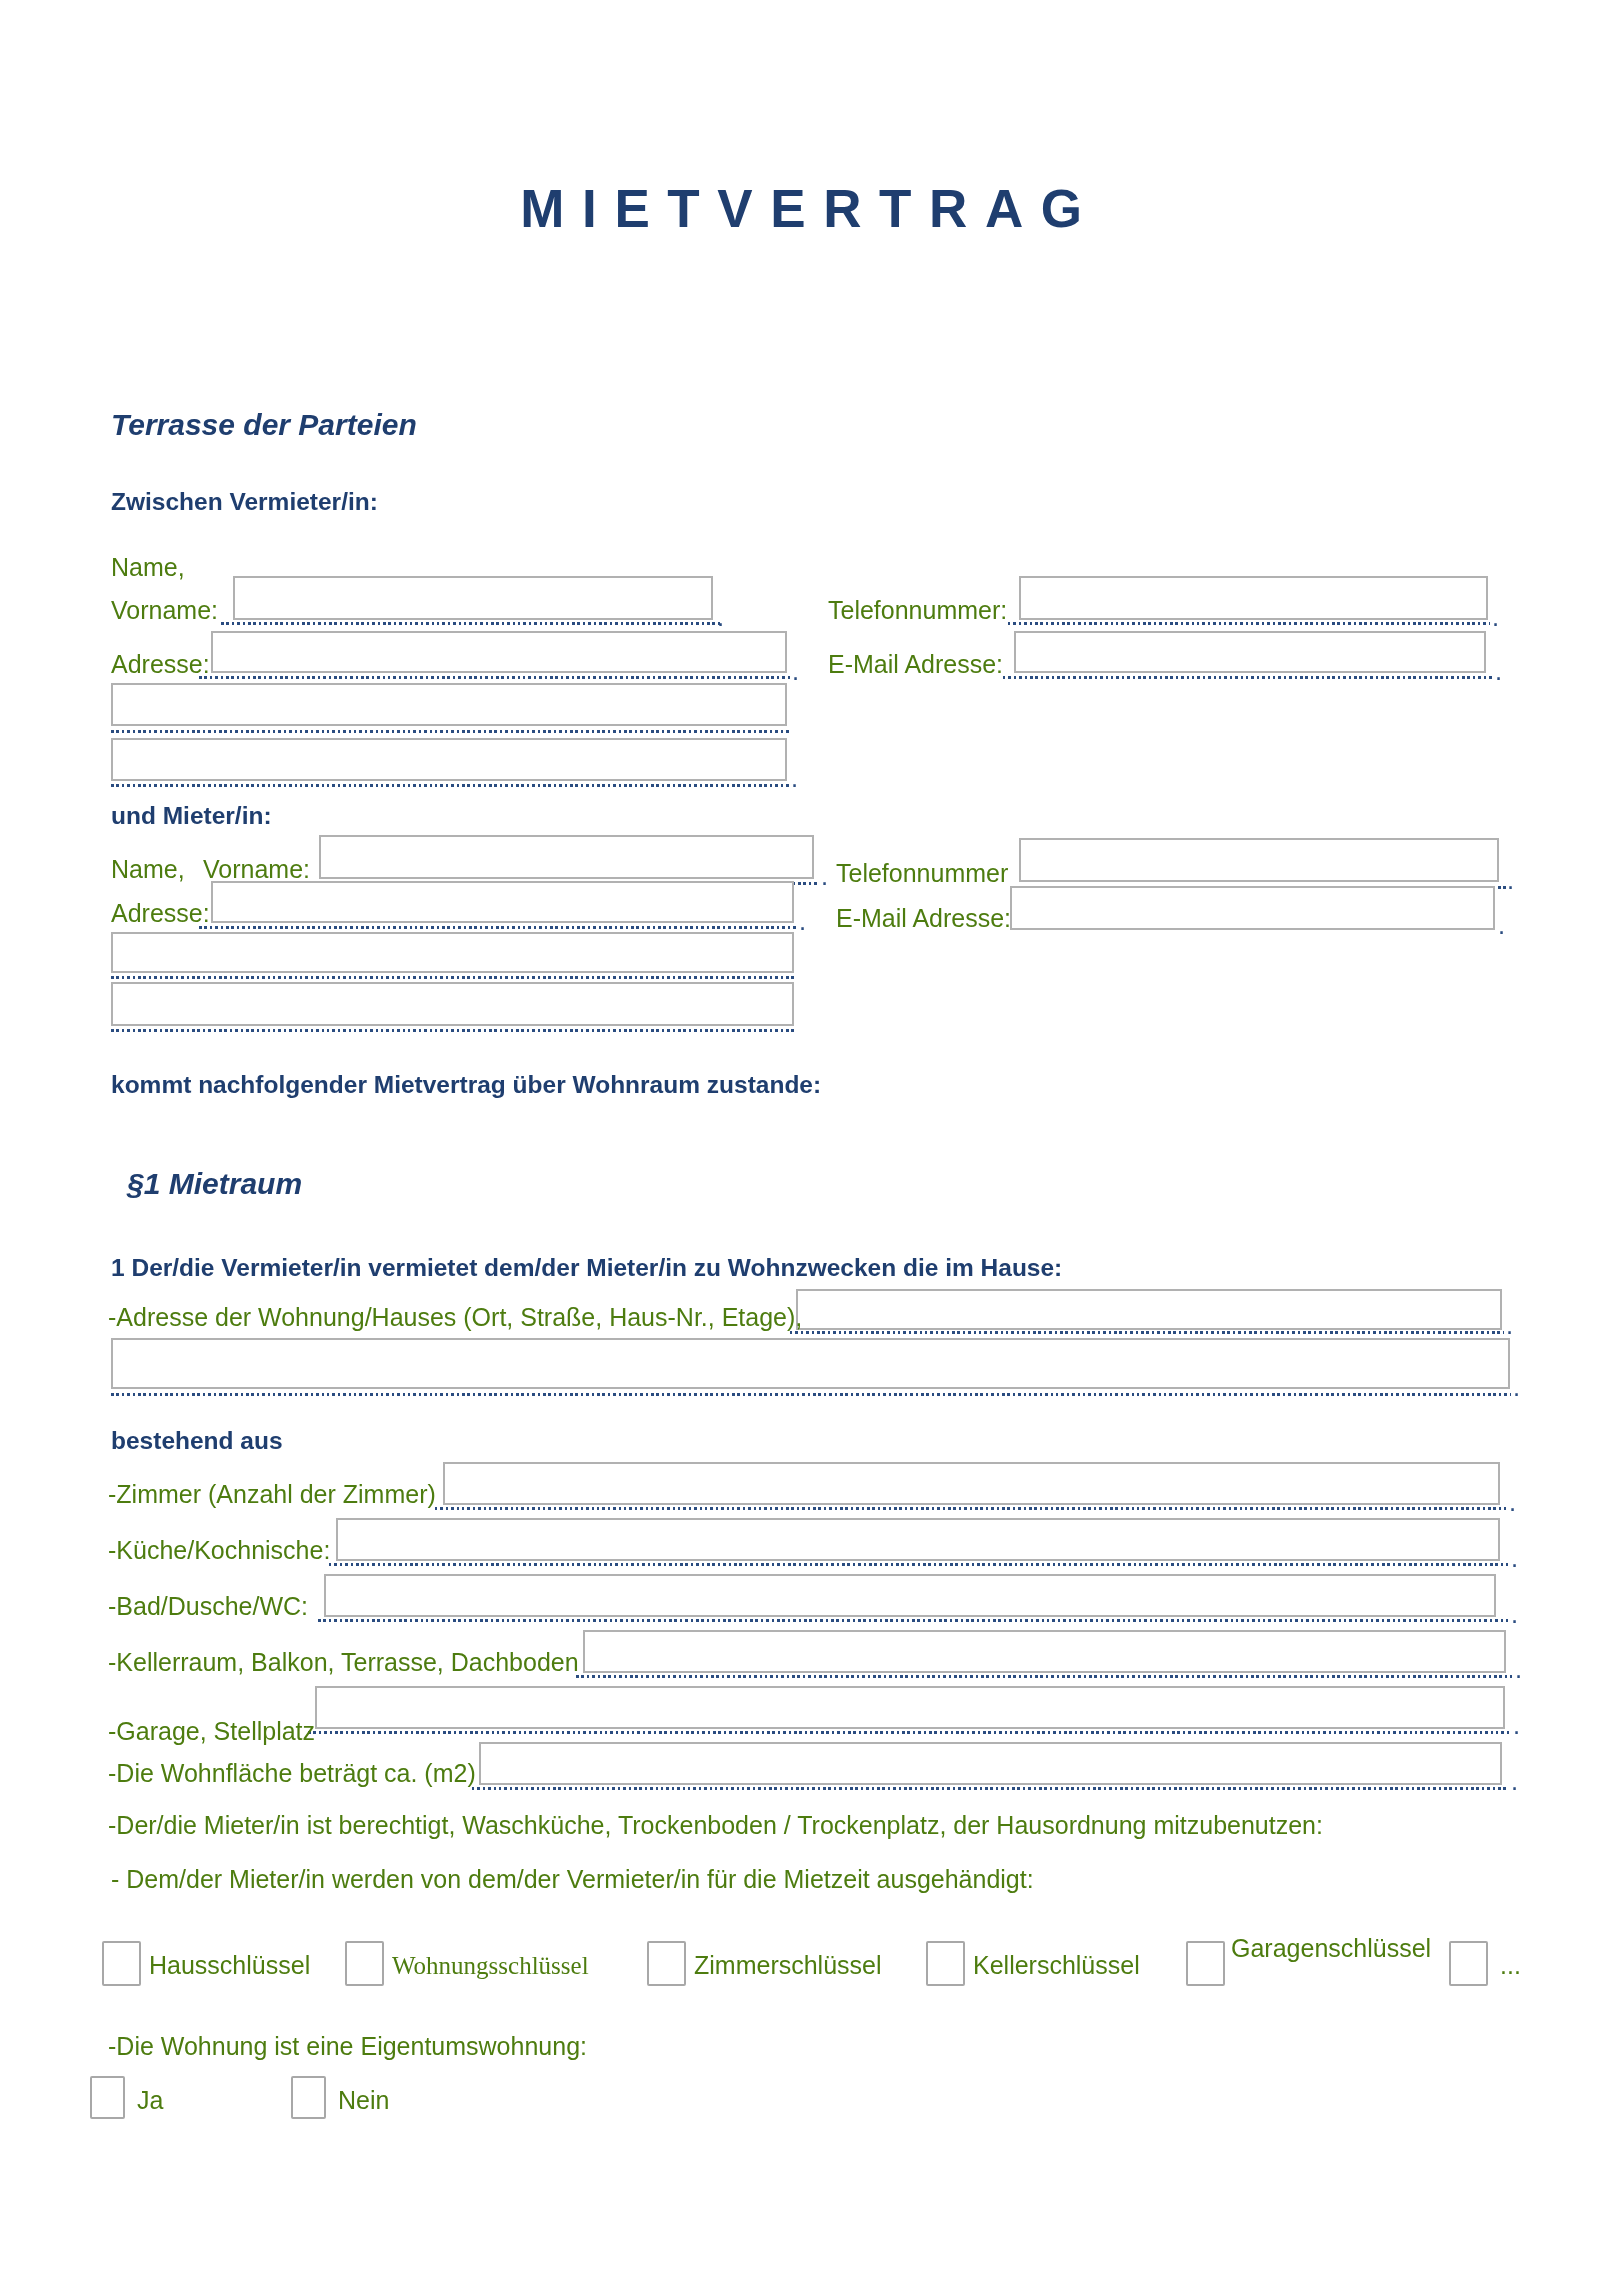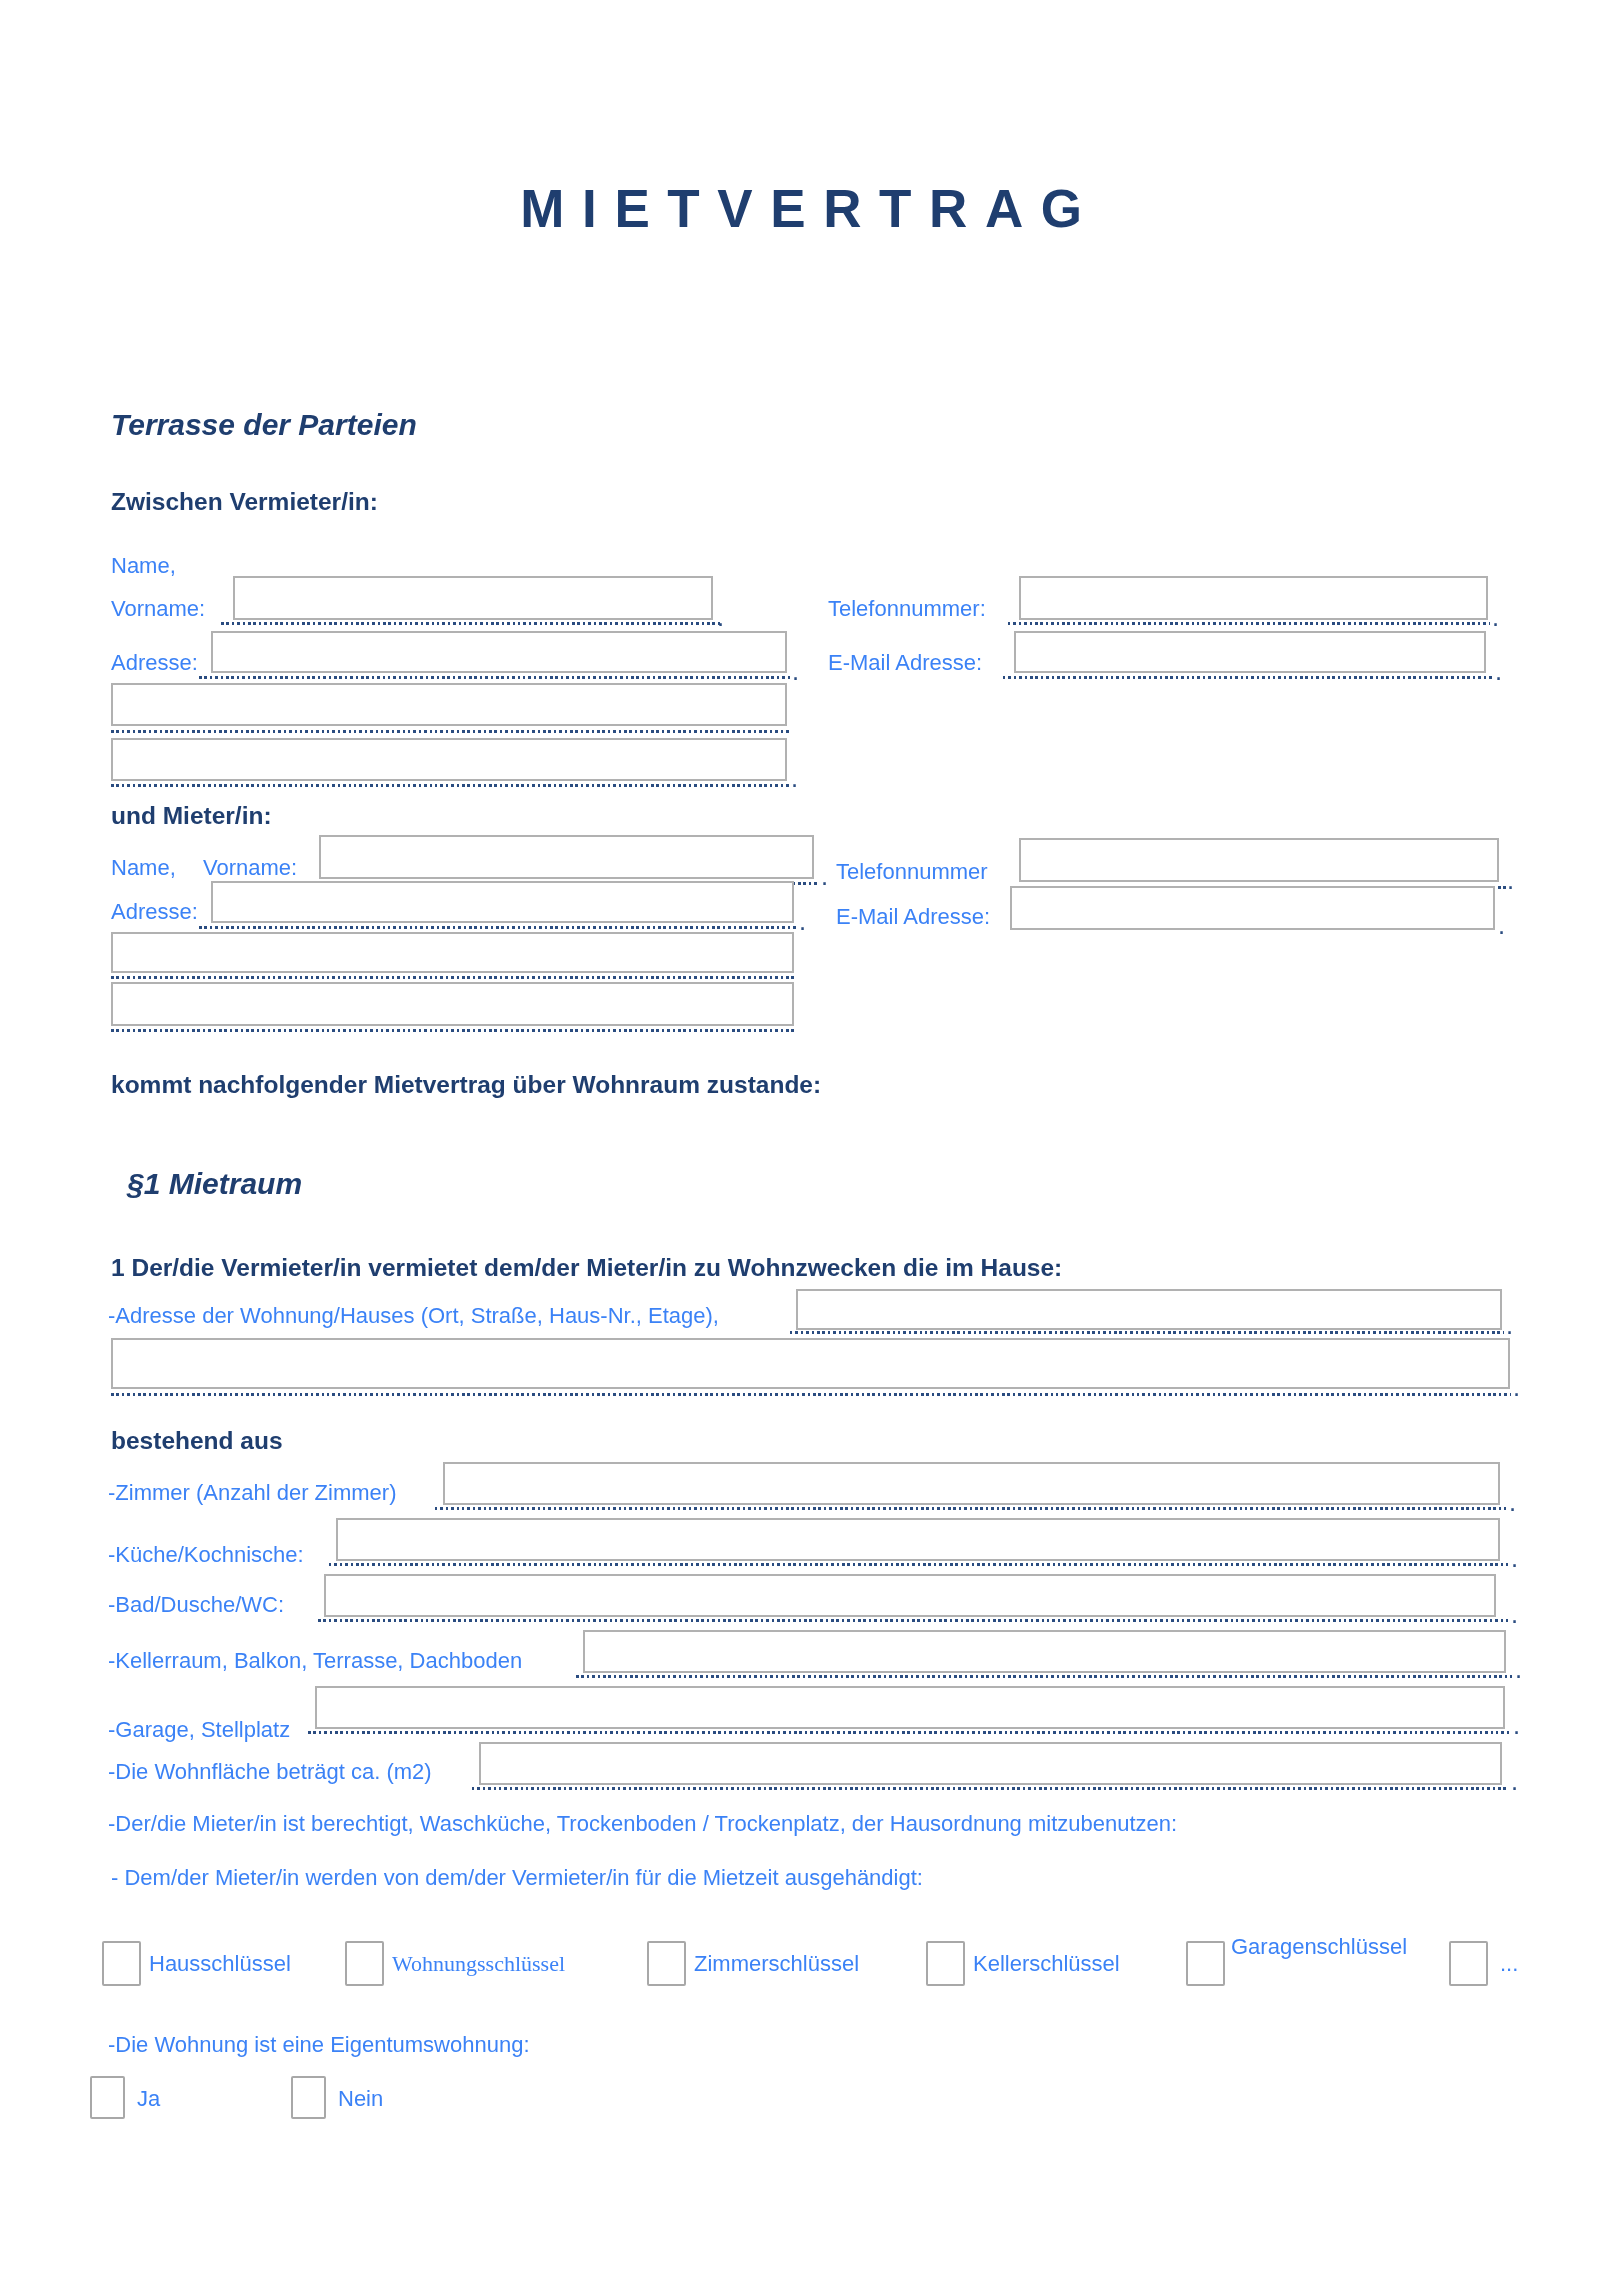--- a/index.html
+++ b/index.html
@@ -37,22 +37,22 @@
     position:absolute;
     font-size:24.5px;
     font-weight:bold;
     color:#1f3e6f;
     line-height:1;
     z-index:3;
     white-space:nowrap;
   }
   .lbl{
     position:absolute;
-    font-size:22px;
-    color:#3b82f6;
+    font-size:25px;
+    color:#4d7c0f;
     line-height:1;
     z-index:3;
     white-space:nowrap;
   }
   .per{
     position:absolute;
     font-size:25.5px;
     color:#2a4c80;
     line-height:1;
     z-index:3;
@@ -177,21 +177,21 @@
     <div class="dot" style="left:111px; top:1393px; width:1400px;"></div>
     <div class="per" style="left:1513px; top:1375px;">.</div>
 
     <div class="hdr" style="left:111px; top:1429px;">bestehend aus</div>
 
     <div class="lbl" style="left:108px; top:1482px;">-Zimmer (Anzahl der Zimmer)</div>
     <div class="dot" style="left:435px; top:1507px; width:1071px;"></div>
     <input type="text" class="box" style="left: 443px; top: 1462px; width: 1057px; height: 43px;">
     <div class="per" style="left:1509px; top:1490px;">.</div>
 
-    <div class="lbl" style="left:108px; top:1538px;margin-top:6px;">-Küche/Kochnische:</div>
+    <div class="lbl" style="left:108px; top:1538px;">-Küche/Kochnische:</div>
     <div class="dot" style="left:329px; top:1563px; width:1179px;"></div>
     <input type="text" class="box" style="left: 336px; top: 1518px; width: 1164px; height: 43px;">
     <div class="per" style="left:1511px; top:1546px;">.</div>
 
     <div class="lbl" style="left:108px; top:1594px;">-Bad/Dusche/WC:</div>
     <div class="dot" style="left:318px; top:1619px; width:1191px;"></div>
     <input type="text" class="box" style="left: 324px; top: 1574px; width: 1172px; height: 43px;">
     <div class="per" style="left:1511px; top:1602px;">.</div>
 
     <div class="lbl" style="left:108px; top:1650px;">-Kellerraum, Balkon, Terrasse, Dachboden</div>

